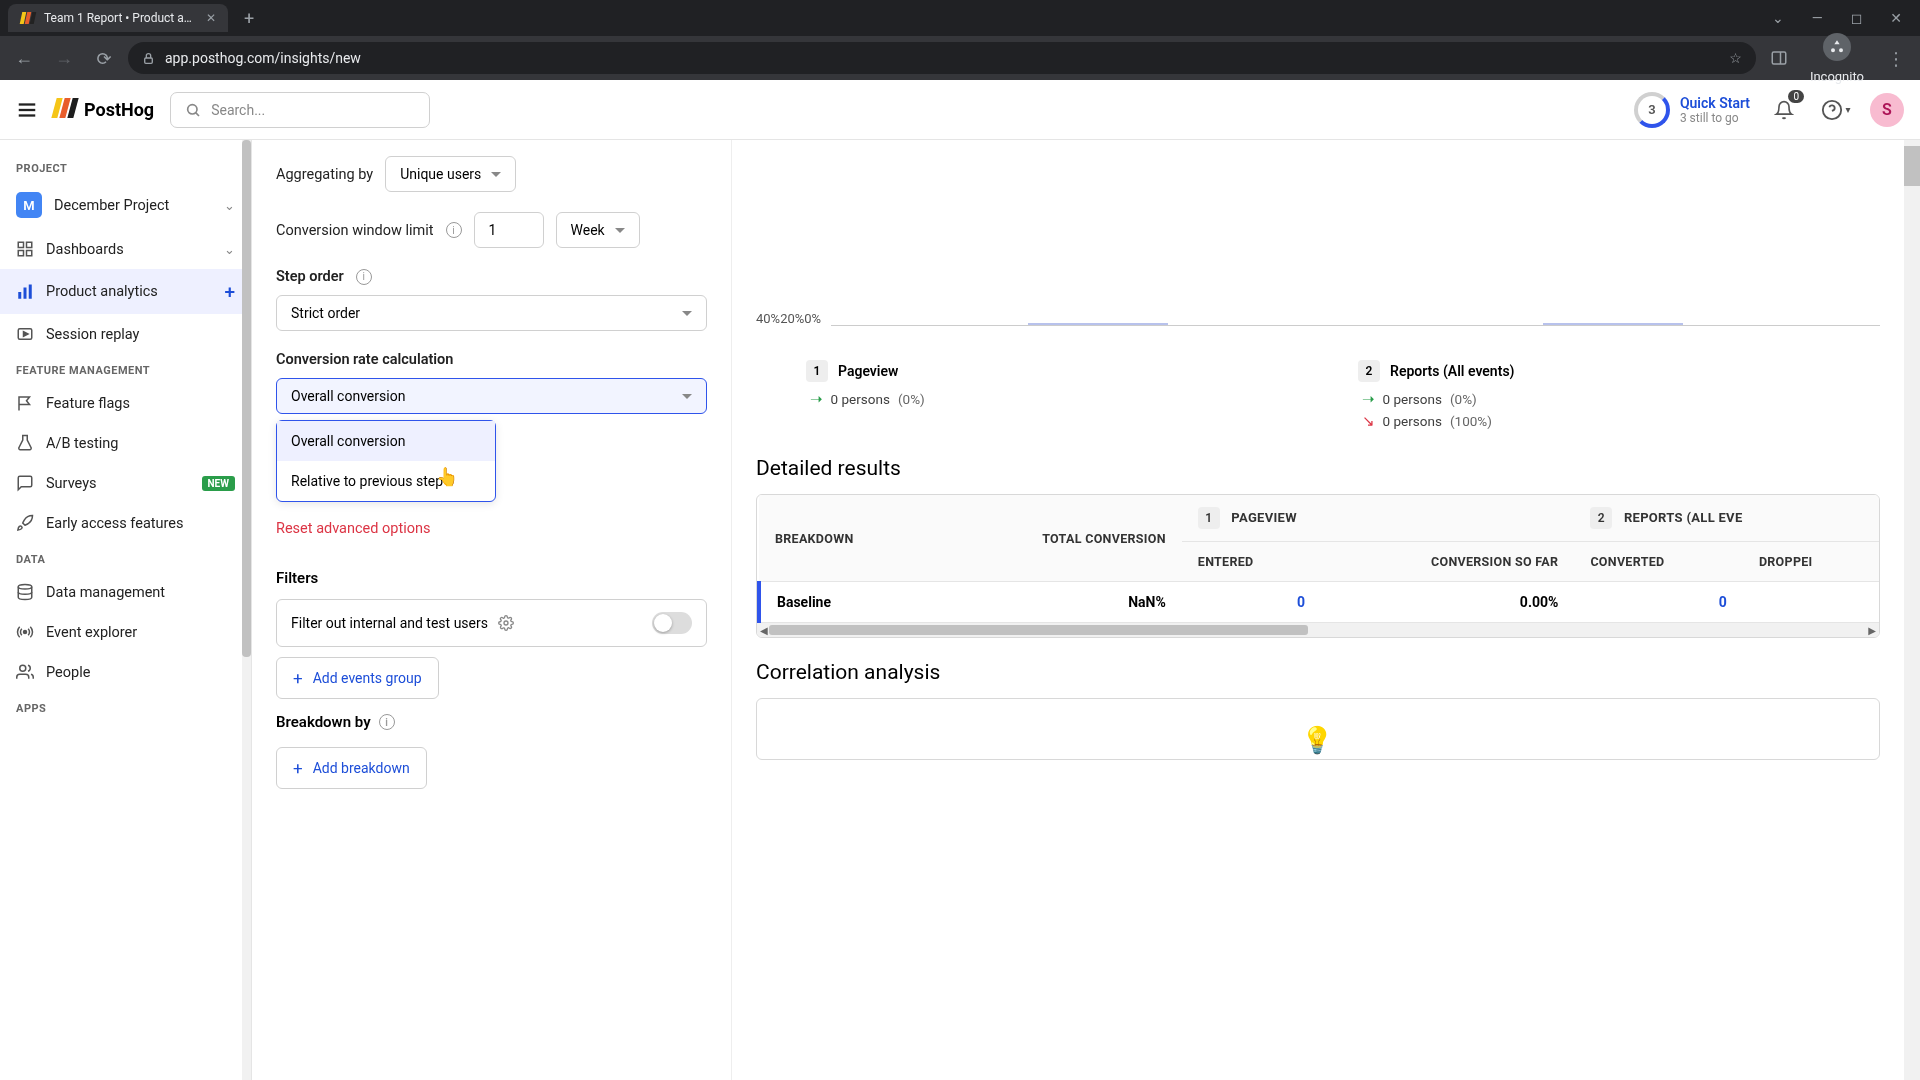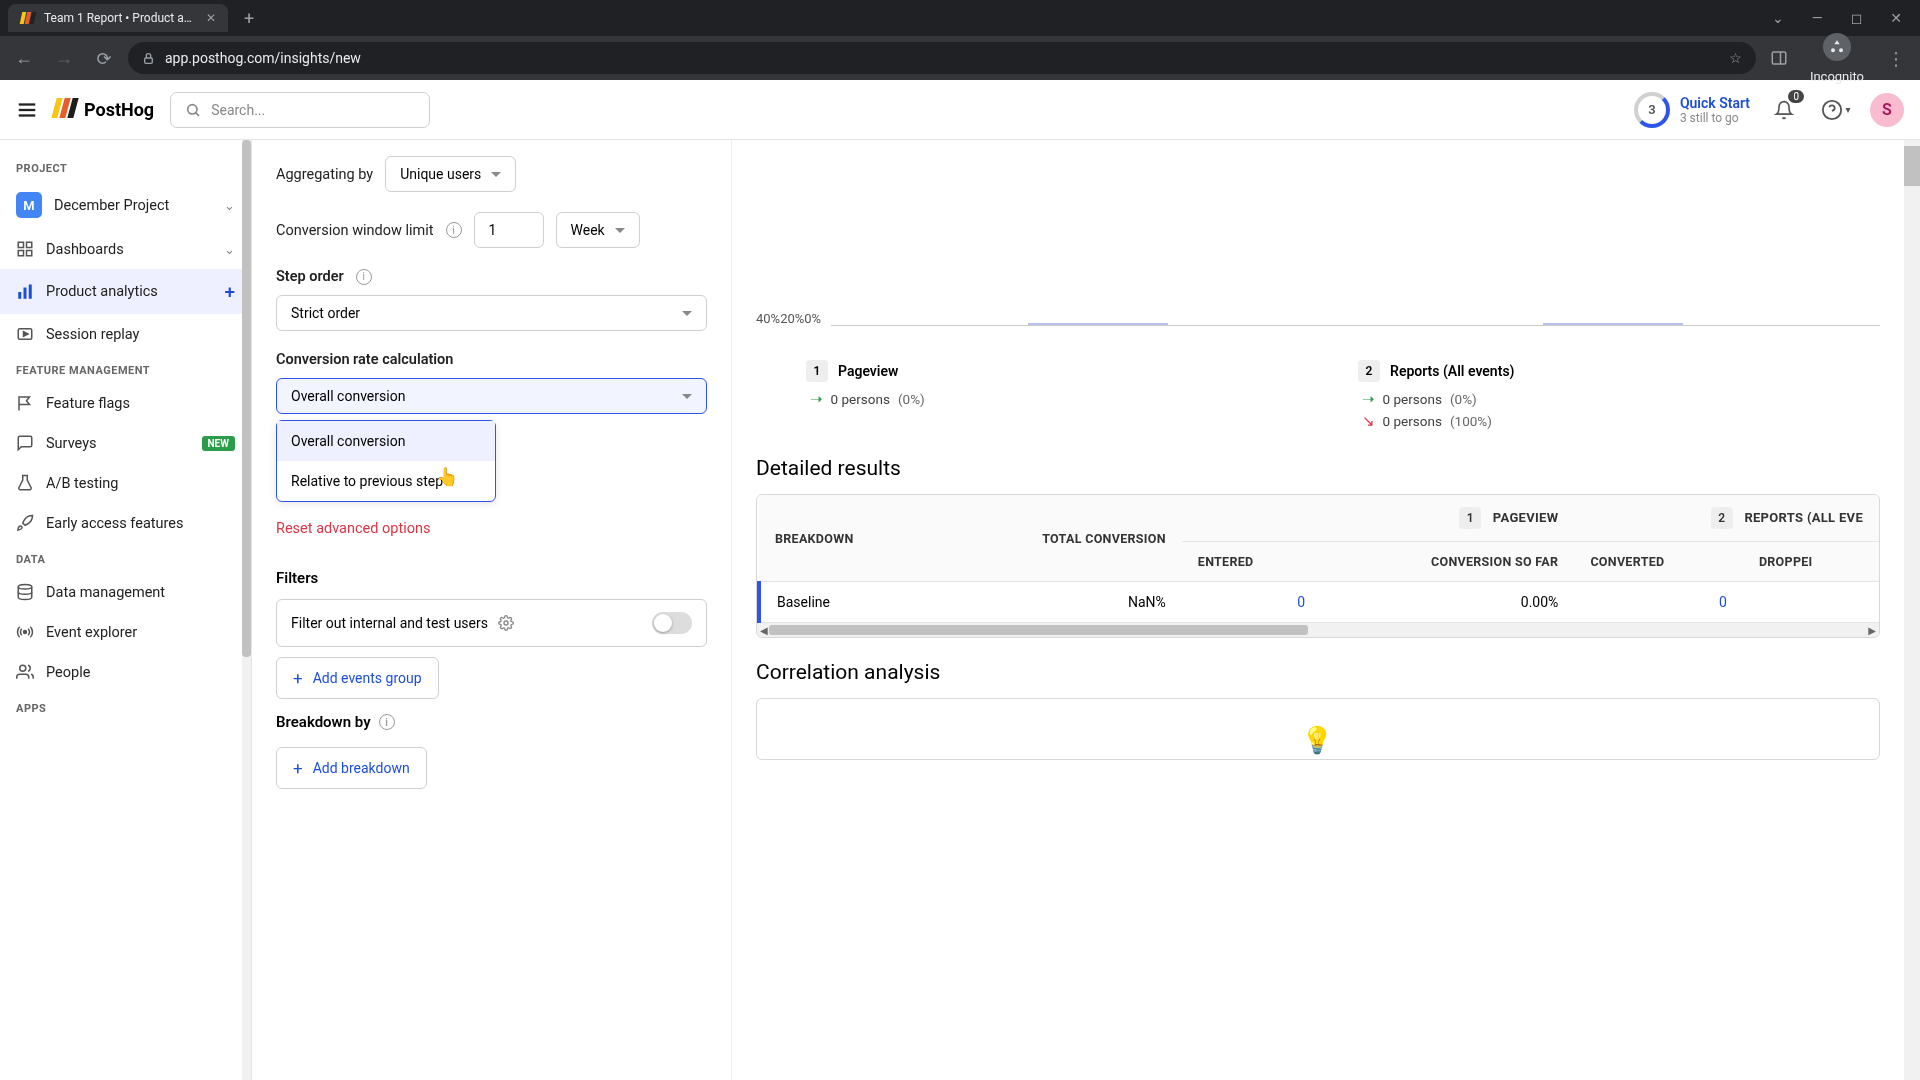--- a/index.html
+++ b/index.html
@@ -96,22 +96,22 @@
 .trend { font-size: 15px; }
 .persons-link { color: #404040; }
 .pct { color: #666; }
 
 .results-h { font-size: 21px; font-weight: 400; margin: 22px 0 14px; }
 .tbl { border: 1px solid #d8d8d8; border-radius: 6px; overflow: hidden; position: relative; }
 .tbl-scroll { overflow-x: auto; }
 .tbl table { border-collapse: collapse; min-width: 100%; }
 .tbl th, .tbl td { padding: 12px 16px; text-align: left; font-size: 12.5px; border-bottom: 1px solid #e5e5e5; white-space: nowrap; }
 .tbl th { font-weight: 700; color: #333; background: #fafafa; letter-spacing: 0.3px; }
-.tbl th.group-head { text-align: right; font-size: 13px; }
-.tbl td { font-size: 14px; }
+.tbl th.group-head { text-align: left; font-size: 13px; }
+.tbl td { font-size: 14px; font-weight: bold; }
 .tbl td .num-link { color: #1d4ed8; }
 .row-marker { border-left: 4px solid #2f54eb; }
 .hz-scroll { height: 14px; background: #f1f1f1; display: flex; align-items: center; position: relative; }
 .hz-thumb { height: 10px; width: 48%; background: #c1c1c1; margin-left: 12px; border-radius: 3px; }
 .hz-arrow { position: absolute; font-size: 10px; color: #666; }
 
 .bulb { font-size: 26px; text-align: center; margin: 16px 0 4px; }
 
 .right-scroll { width: 16px; background: #f1f1f1; }
 .right-scroll-thumb { width: 16px; height: 40px; background: #c1c1c1; margin-top: 6px; }
@@ -265,31 +265,31 @@
     </div>
     <div class="sb-section">FEATURE MANAGEMENT</div>
     <div class="sb-item">
       <svg width="18" height="18" viewBox="0 0 24 24" fill="none" stroke="#555" stroke-width="2">
           <path d="M4 22V4l14 0-4 5 4 5H4"></path>
         </svg>
       <span>Feature flags</span>
     </div>
     <div class="sb-item">
       <svg width="18" height="18" viewBox="0 0 24 24" fill="none" stroke="#555" stroke-width="2">
+          <path d="M9 2v6l-5 10a2 2 0 0 0 2 3h12a2 2 0 0 0 2-3l-5-10V2"></path>
+          <line x1="8" y1="2" x2="16" y2="2"></line>
+        </svg>
+      <span>A/B testing</span>
+    </div>
+    <div class="sb-item">
+      <svg width="18" height="18" viewBox="0 0 24 24" fill="none" stroke="#555" stroke-width="2">
           <path d="M21 15a2 2 0 0 1-2 2H7l-4 4V5a2 2 0 0 1 2-2h14a2 2 0 0 1 2 2z"></path>
         </svg>
       <span>Surveys</span>
       <span class="new-pill">NEW</span>
-    </div>
-    <div class="sb-item">
-      <svg width="18" height="18" viewBox="0 0 24 24" fill="none" stroke="#555" stroke-width="2">
-          <path d="M9 2v6l-5 10a2 2 0 0 0 2 3h12a2 2 0 0 0 2-3l-5-10V2"></path>
-          <line x1="8" y1="2" x2="16" y2="2"></line>
-        </svg>
-      <span>A/B testing</span>
     </div>
     <div class="sb-item">
       <svg width="18" height="18" viewBox="0 0 24 24" fill="none" stroke="#555" stroke-width="2">
           <path d="M4.5 16.5c-1.5 1.26-2 5-2 5s3.74-.5 5-2c.71-.84.7-2.13-.09-2.91a2.18 2.18 0 0 0-2.91-.09z"></path>
           <path d="M12 15l-3-3a22 22 0 0 1 2-3.95A12.88 12.88 0 0 1 22 2c0 2.72-.78 7.5-6 11a22.35 22.35 0 0 1-4 2z"></path>
         </svg>
       <span>Early access features</span>
     </div>
     <div class="sb-section">DATA</div>
     <div class="sb-item">

